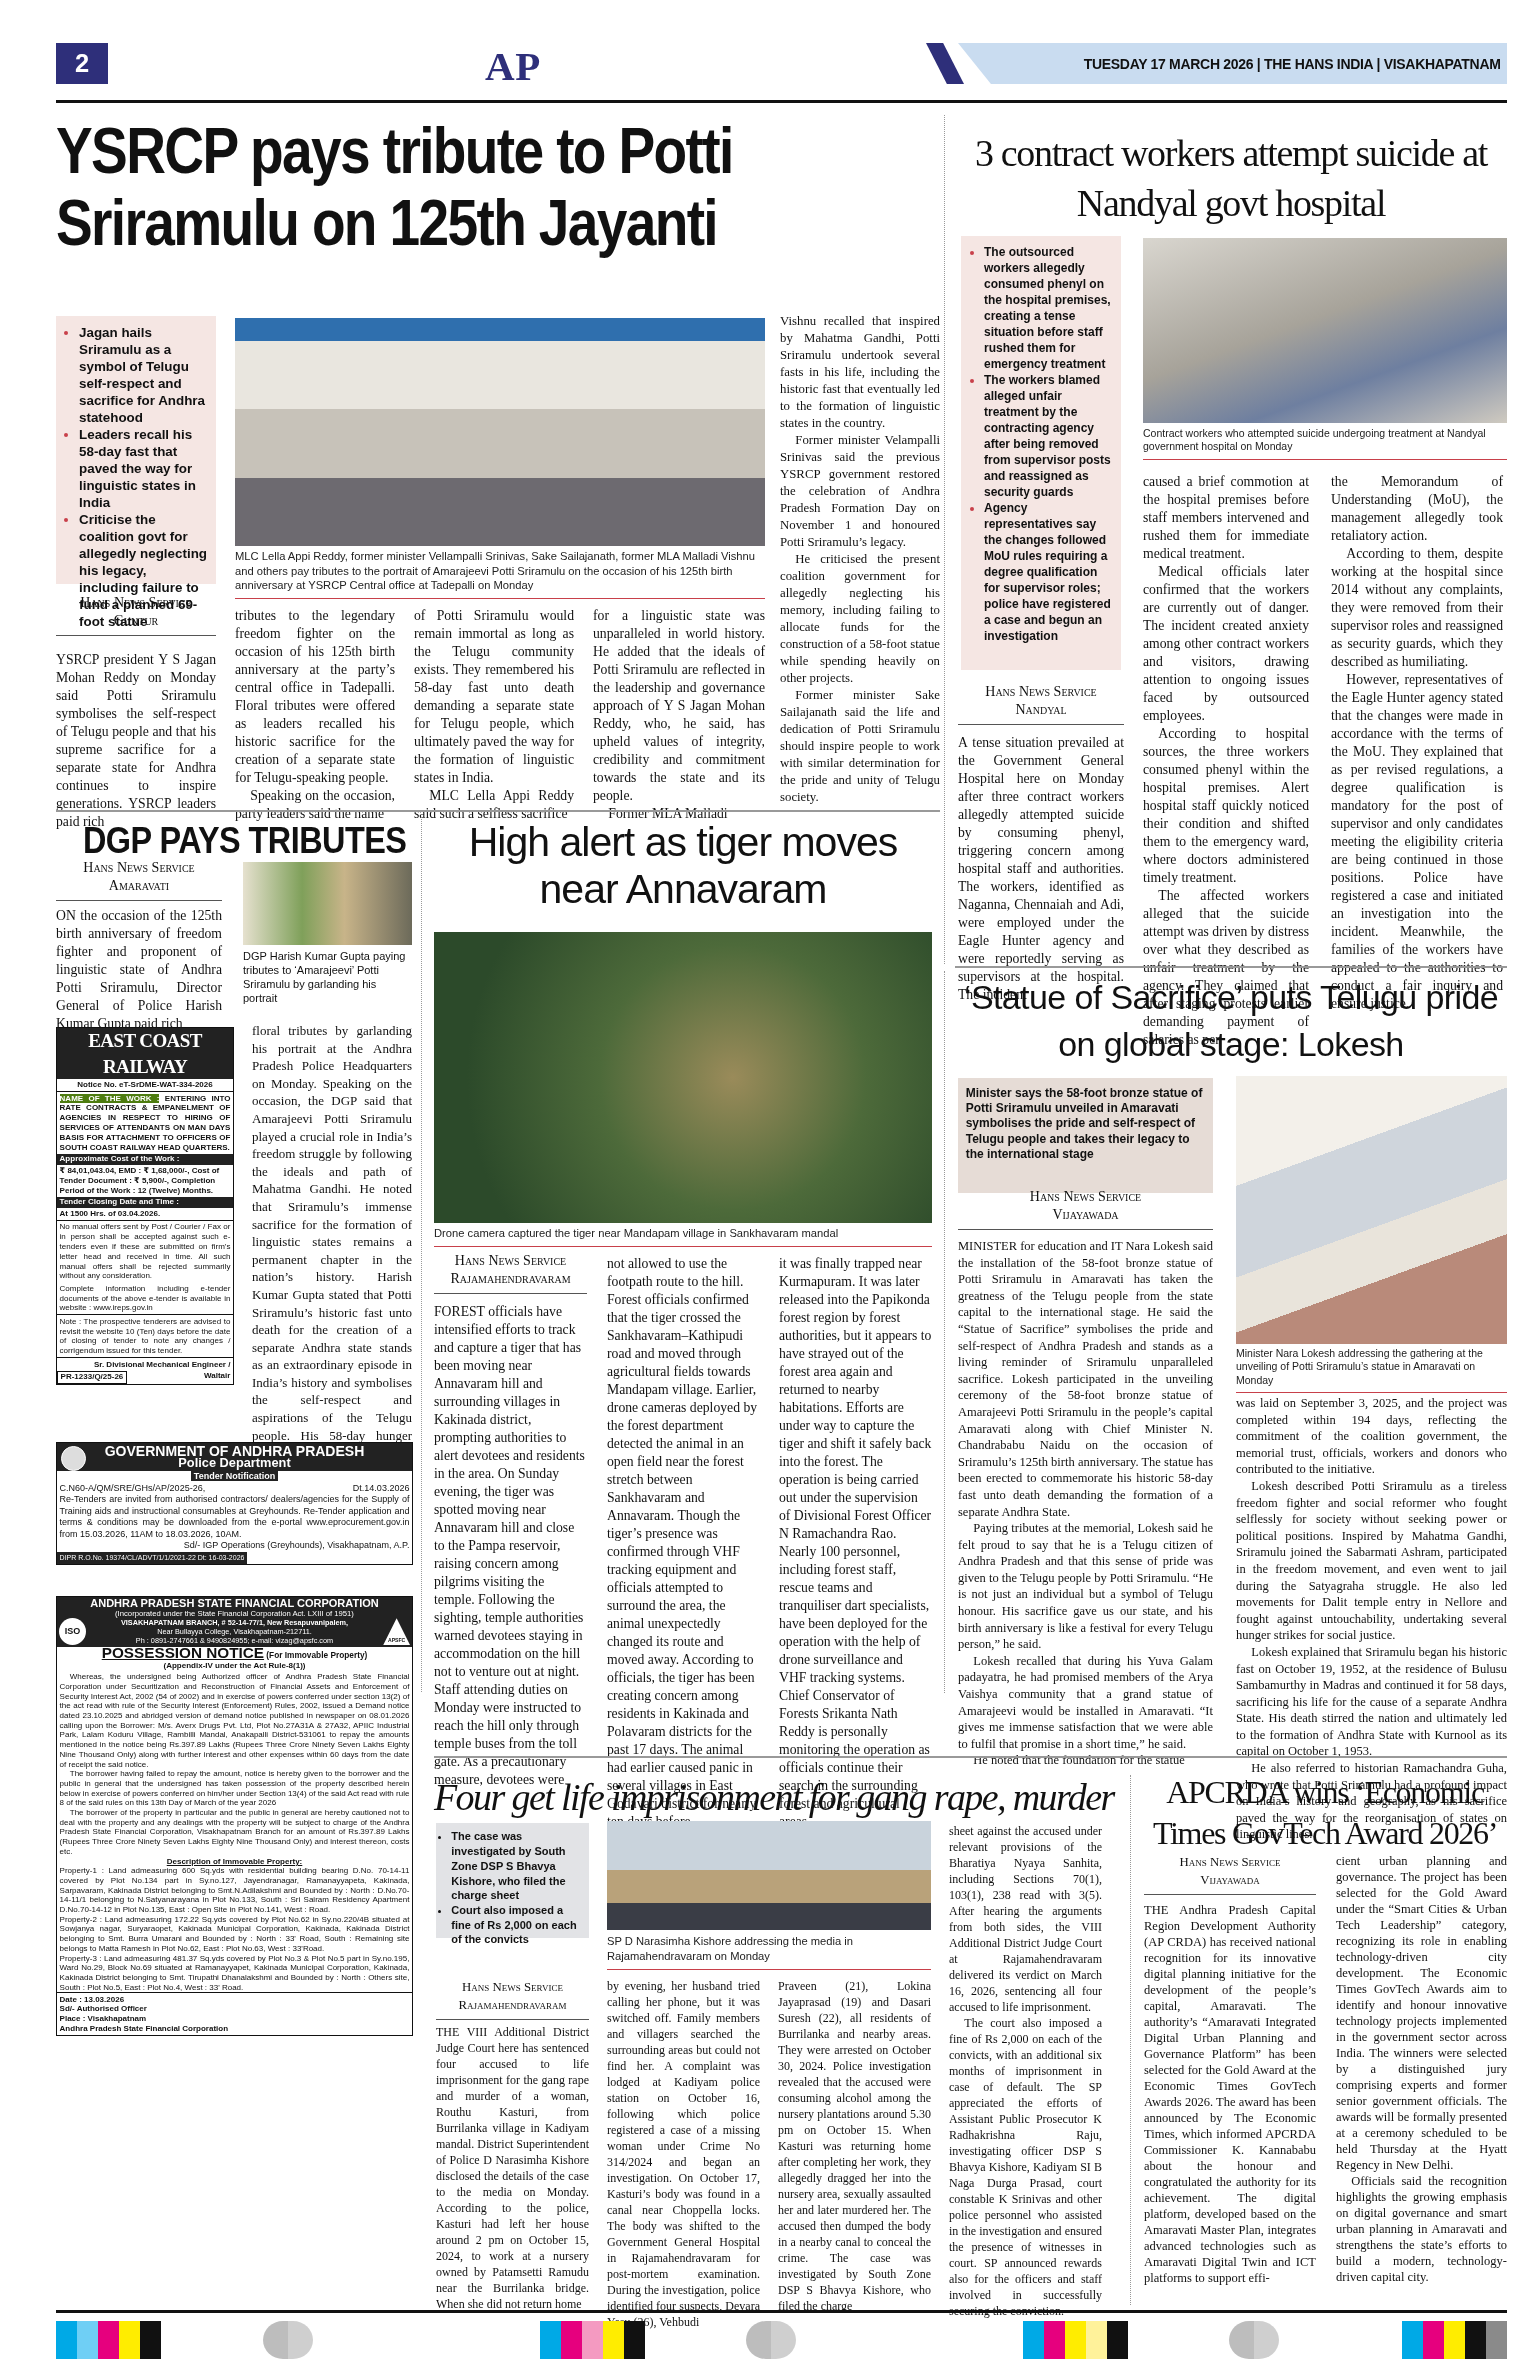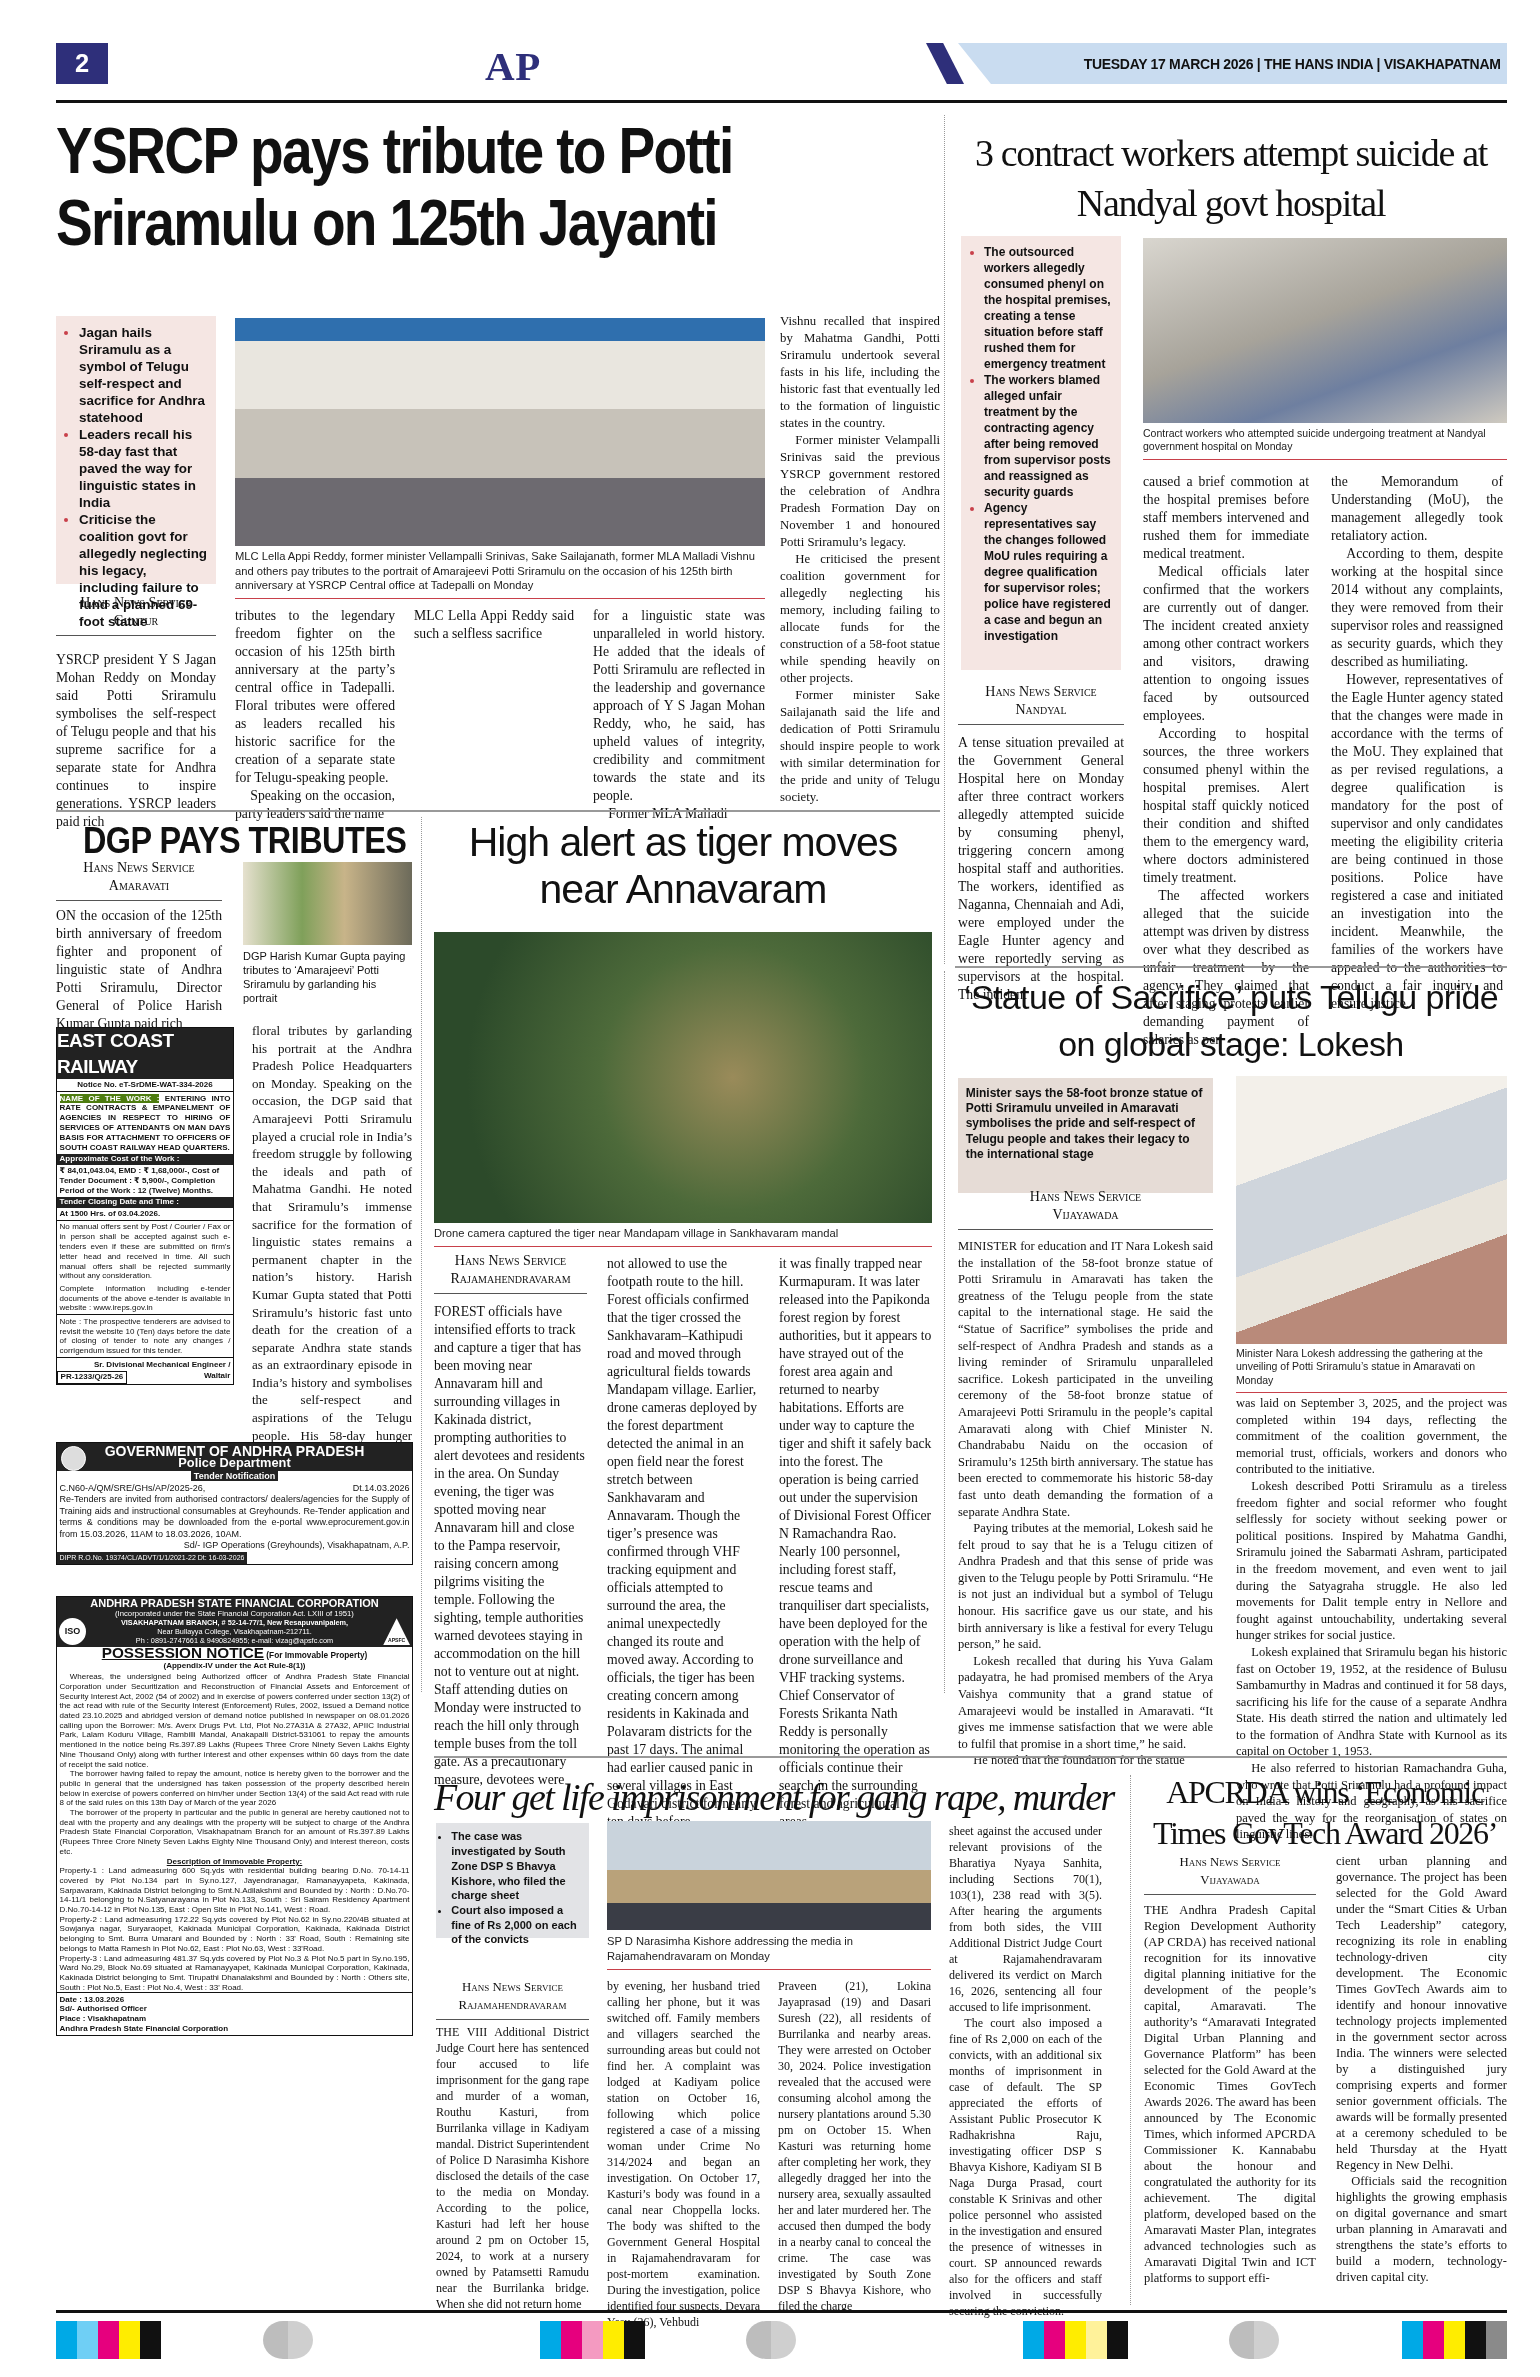--- a/index.html
+++ b/index.html
@@ -49,20 +49,21 @@
   <div>Guntur</div>
 </div>
 <div class="abs body-text" style="left:56px;top:651px;width:160px;">
     <p>YSRCP president Y S Jagan Mohan Reddy on Monday said Potti Sriramulu symbolises the self-respect of Telugu people and that his supreme sacrifice for a separate state for Andhra continues to inspire generations. YSRCP leaders paid rich</p>
   </div>
 <div class="abs body-text" style="left:235px;top:607px;width:160px;">
     <p>tributes to the legendary freedom fighter on the occasion of his 125th birth anniversary at the party’s central office in Tadepalli. Floral tributes were offered as leaders recalled his historic sacrifice for the creation of a separate state for Telugu-speaking people.</p>
     <p>Speaking on the occasion, party leaders said the name</p>
   </div>
 <div class="abs body-text" style="left:414px;top:607px;width:160px;">
+    <p>of Potti Sriramulu would remain immortal as long as the Telugu community exists. They remembered his 58-day fast unto death demanding a separate state for Telugu people, which ultimately paved the way for the formation of linguistic states in India.</p>
     <p>MLC Lella Appi Reddy said such a selfless sacrifice</p>
   </div>
 <div class="abs body-text" style="left:593px;top:607px;width:172px;">
     <p>for a linguistic state was unparalleled in world history. He added that the ideals of Potti Sriramulu are reflected in the leadership and governance approach of Y S Jagan Mohan Reddy, who, he said, has upheld values of integrity, credibility and commitment towards the state and its people.</p>
     <p>Former MLA Malladi</p>
   </div>
 <div class="abs body-text" style="left:780px;top:313px;width:160px;font-size:12.8px;line-height:17px;">
   <p>Vishnu recalled that inspired by Mahatma Gandhi, Potti Sriramulu undertook several fasts in his life, including the historic fast that eventually led to the formation of linguistic states in the country.</p>
   <p>Former minister Velampalli Srinivas said the previous YSRCP government restored the celebration of Andhra Pradesh Formation Day on November 1 and honoured Potti Sriramulu’s legacy.</p>
   <p>He criticised the present coalition government for allegedly neglecting his memory, including failing to allocate funds for the construction of a 58-foot statue while spending heavily on other projects.</p>
@@ -109,21 +110,21 @@
 <div class="abs body-text" style="left:56px;top:907px;width:166px;">
     <p>ON the occasion of the 125th birth anniversary of freedom fighter and proponent of linguistic state of Andhra Potti Sriramulu, Director General of Police Harish Kumar Gupta paid rich</p>
   </div>
 <div class="abs photo" style="left:243px;top:862px;width:169px;height:83px;background:linear-gradient(90deg,#e6e1cf,#7fa05a 35%,#c8b489 60%,#6c6a5a);"></div>
 <div class="abs sans" style="left:243px;top:949px;width:169px;font-size:11px;line-height:14px;">DGP Harish Kumar Gupta paying tributes to ‘Amarajeevi’ Potti Sriramulu by garlanding his portrait</div>
 <div class="abs body-text" style="left:252px;top:1022px;width:160px;font-size:13px;line-height:17.6px;">
     <p style="text-indent:0">floral tributes by garlanding his portrait at the Andhra Pradesh Police Headquarters on Monday. Speaking on the occasion, the DGP said that Amarajeevi Potti Sriramulu played a crucial role in India’s freedom struggle by following the ideals and path of Mahatma Gandhi. He noted that Sriramulu’s immense sacrifice for the formation of linguistic states remains a permanent chapter in the nation’s history. Harish Kumar Gupta stated that Potti Sriramulu’s historic fast unto death for the creation of a separate Andhra state stands as an extraordinary episode in India’s history and symbolises the self-respect and aspirations of the Telugu people. His 58-day hunger strike ultimately led to the formation of Andhra State and became a turning point in the reorganisation of states on linguistic lines in the country.</p>
   </div>
 
 <div class="abs ad" style="left:56px;top:1027px;width:176px;font-size:8px;line-height:9.8px;">
-  <div style="background:#222;color:#fff;font-weight:bold;font-size:19px;line-height:25.5px;letter-spacing:-0.6px;">EAST COAST RAILWAY</div>
+  <div style="background:#222;color:#fff;font-weight:bold;font-size:19px;line-height:25.5px;text-align:center;letter-spacing:-0.6px;font-family:Liberation Serif, serif;">EAST COAST RAILWAY</div>
   <div style="font-weight:bold;text-align:center;border-bottom:0.6px solid #111;padding:1.3px;">Notice No. eT-SrDME-WAT-334-2026</div>
   <div style="padding:1.3px 2.6px;font-weight:bold;text-align:justify;"><span style="background:#4d7c0f;color:#fff;">NAME OF THE WORK :</span> <span>ENTERING INTO RATE CONTRACTS &amp; EMPANELMENT OF AGENCIES IN RESPECT TO HIRING OF SERVICES OF ATTENDANTS ON MAN DAYS BASIS FOR ATTACHMENT TO OFFICERS OF SOUTH COAST RAILWAY HEAD QUARTERS.</span></div>
   <div style="background:#222;color:#fff;font-weight:bold;padding:0.6px 2.6px;">Approximate Cost of the Work :</div>
   <div style="padding:1.3px 2.6px;font-weight:bold;">₹ 84,01,043.04, EMD : ₹ 1,68,000/-, Cost of Tender Document : ₹ 5,900/-, Completion Period of the Work : 12 (Twelve) Months.</div>
   <div style="background:#222;color:#fff;font-weight:bold;padding:0.6px 2.6px;">Tender Closing Date and Time :</div>
   <div style="padding:1.3px 2.6px;font-weight:bold;border-bottom:0.6px solid #111;">At 1500 Hrs. of 03.04.2026.</div>
   <div style="padding:1.3px 2.6px;text-align:justify;">No manual offers sent by Post / Courier / Fax or in person shall be accepted against such e-tenders even if these are submitted on firm's letter head and received in time. All such manual offers shall be rejected summarily without any consideration.</div>
   <div style="padding:1.3px 2.6px;text-align:justify;border-bottom:0.6px solid #111;">Complete information including e-tender documents of the above e-tender is available in website : www.ireps.gov.in</div>
   <div style="padding:1.3px 2.6px;text-align:justify;border-bottom:0.6px solid #111;">Note : The prospective tenderers are advised to revisit the website 10 (Ten) days before the date of closing of tender to note any changes / corrigendum issued for this tender.</div>
   <div style="padding:1.3px 2.6px;text-align:right;font-weight:bold;">Sr. Divisional Mechanical Engineer /</div>

